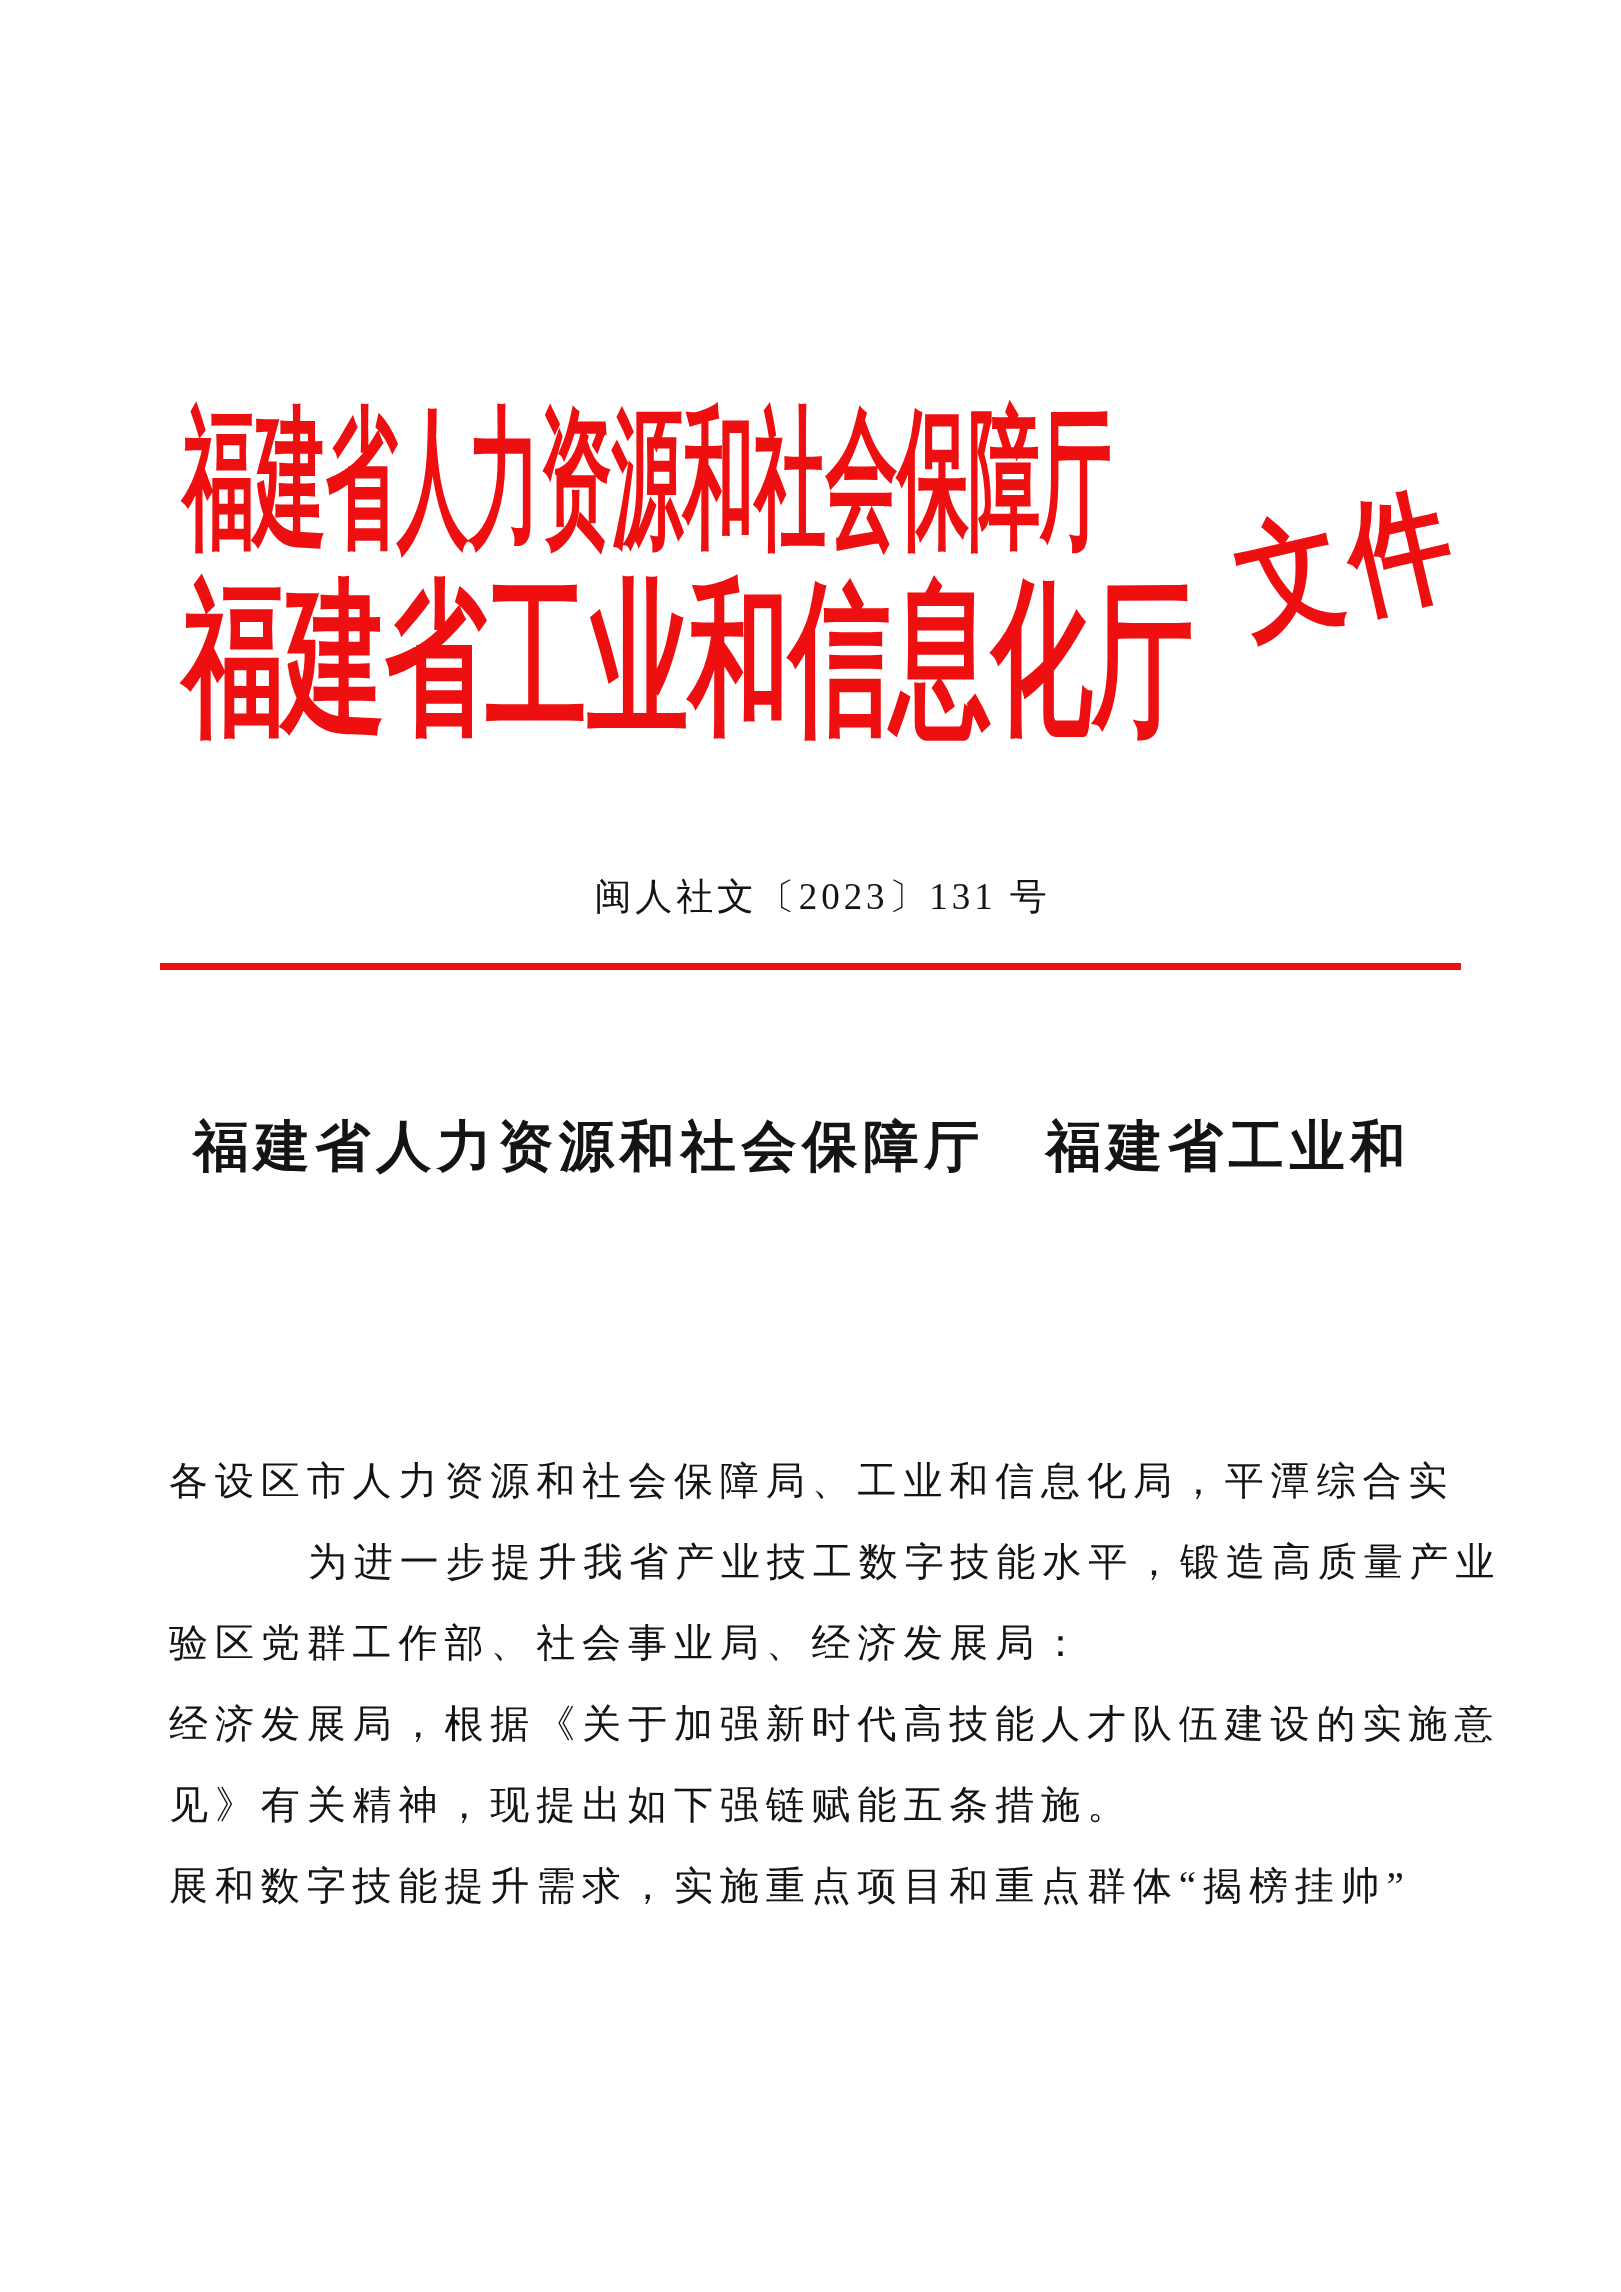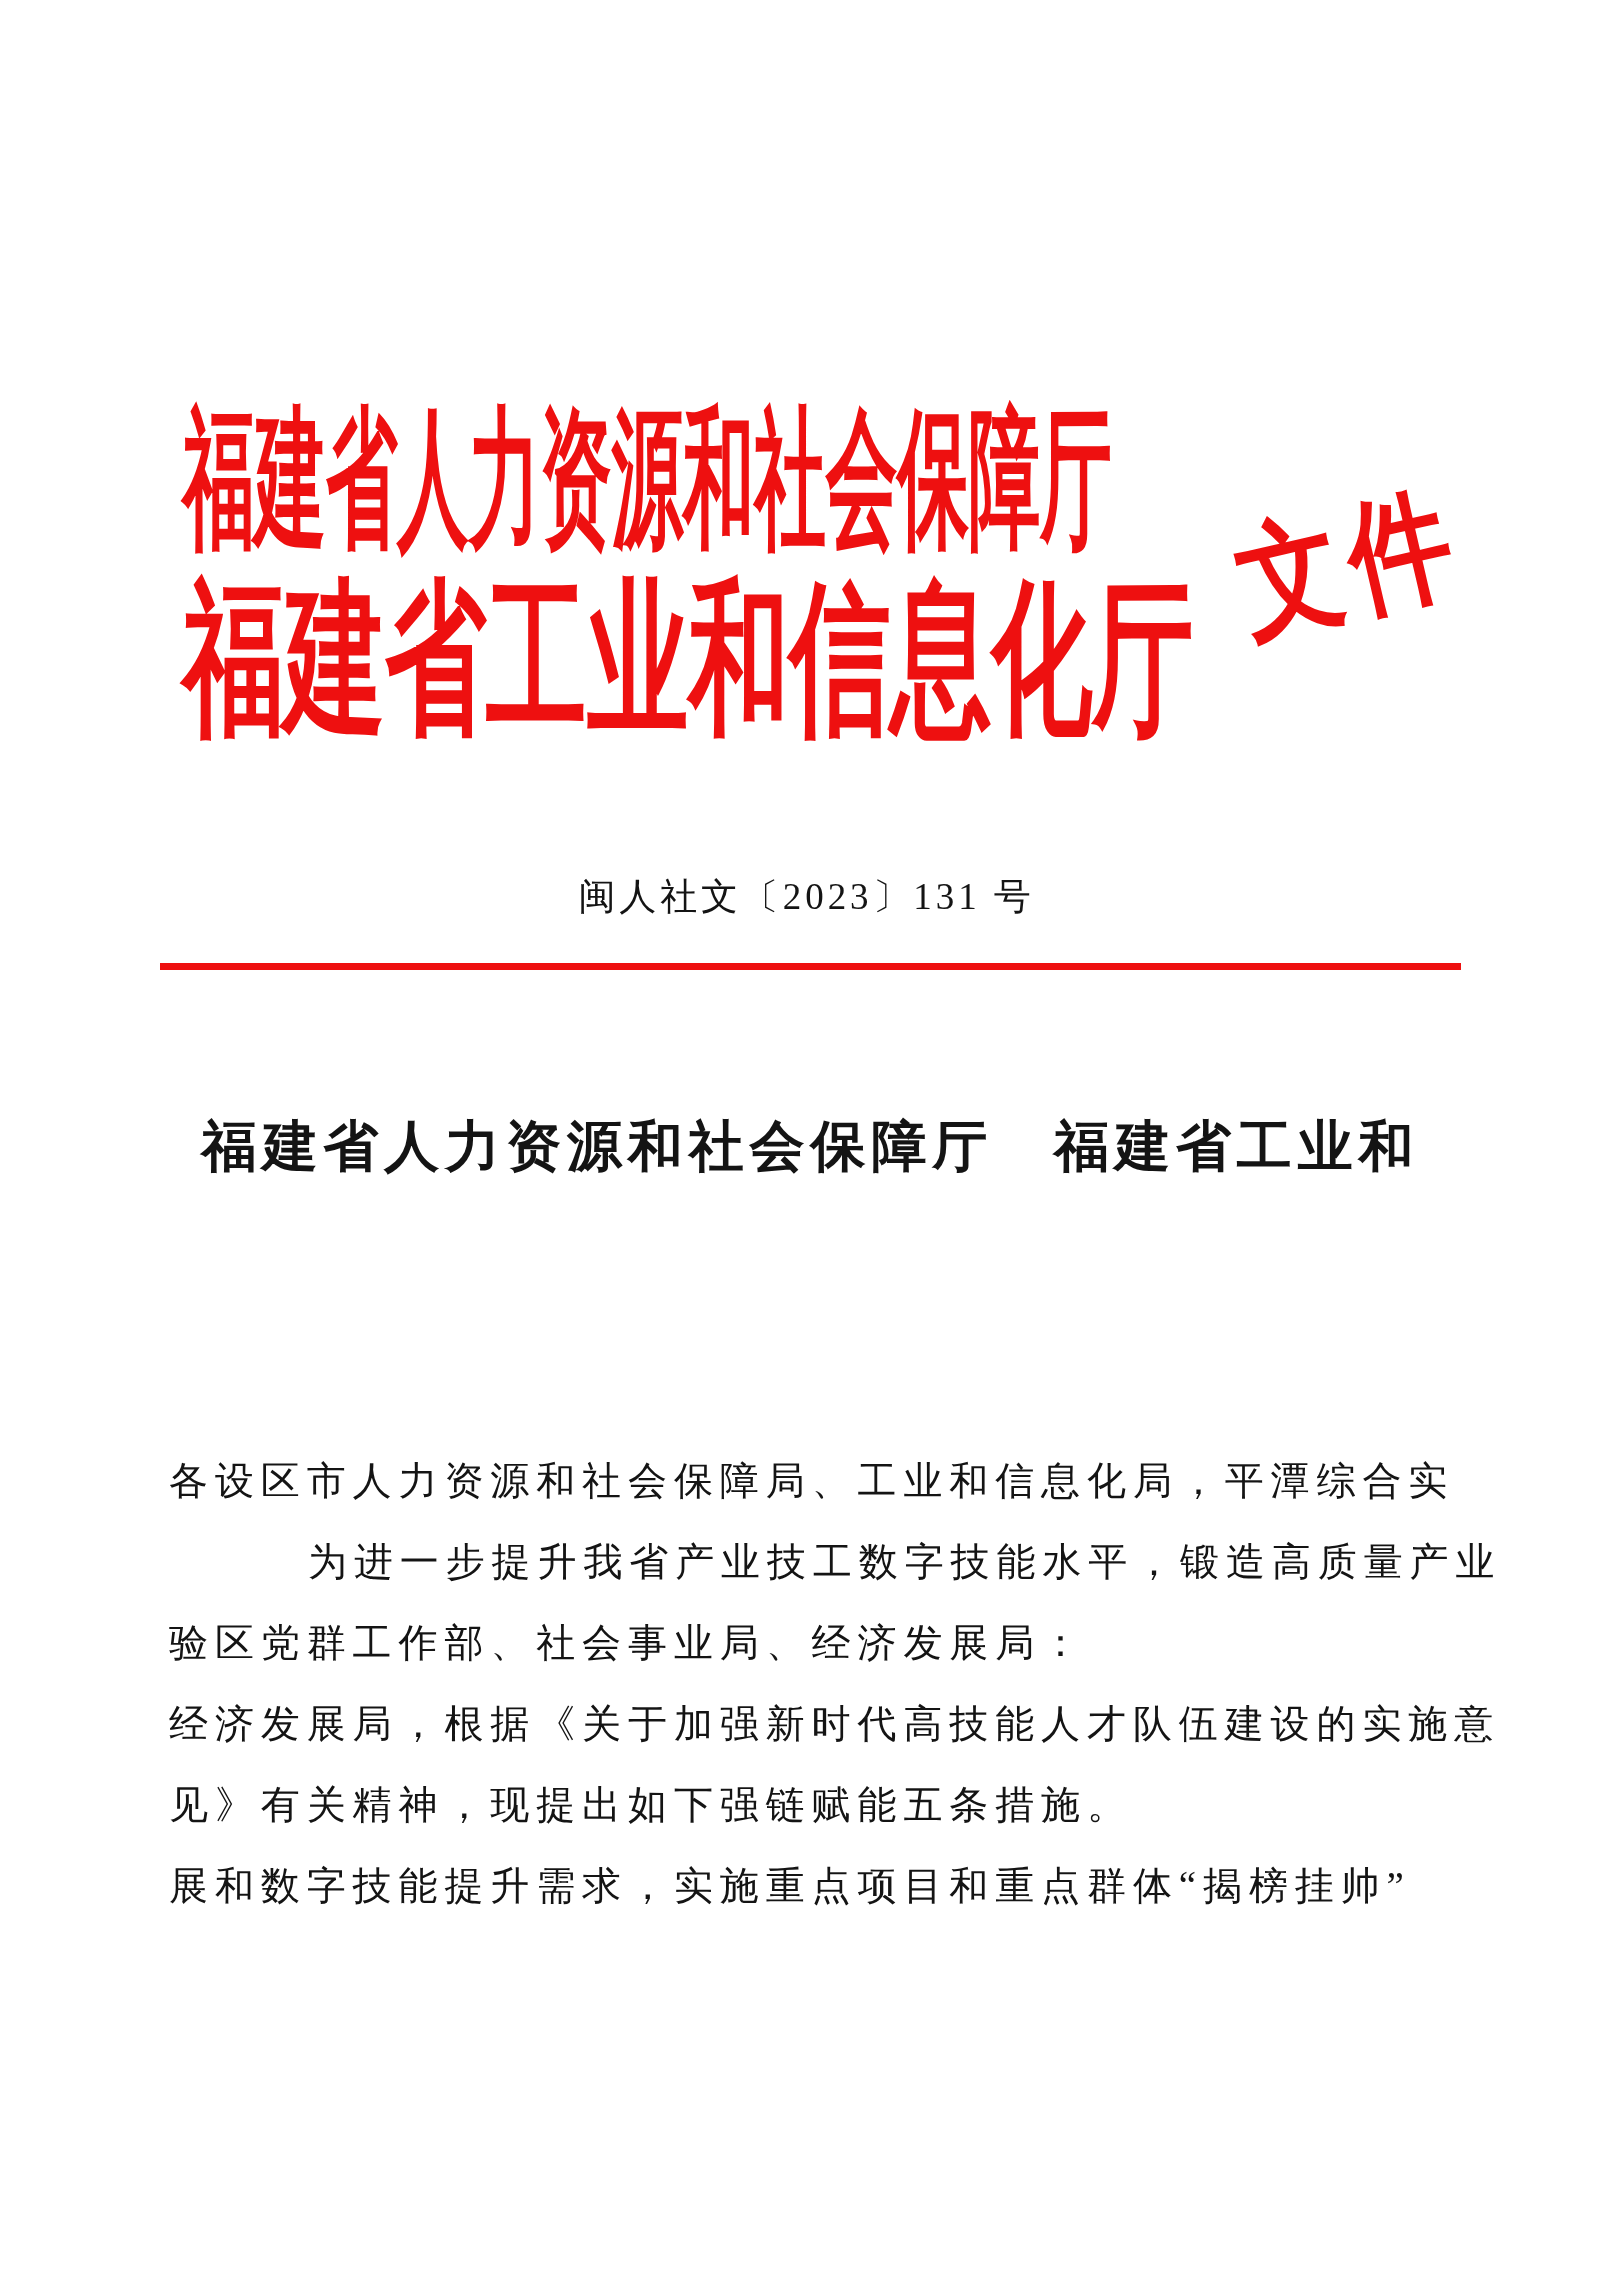--- a/index.html
+++ b/index.html
@@ -38,37 +38,37 @@
     font-weight:bold;
     font-size:125px;
     line-height:1;
     letter-spacing:11.8px;
     white-space:nowrap;
     transform:rotate(-13deg) scaleX(0.82);
     transform-origin:center center;
   }
   .doc-number{
     position:absolute;
-    left:156px;top:875px;width:1301px;
+    left:172px;top:875px;width:1301px;
     text-align:center;
     font-size:37px;
     letter-spacing:3.9px;
     line-height:1.2;
     white-space:nowrap;
   }
   .red-rule{
     position:absolute;
     left:160px;top:963px;
     width:1301px;height:6.9px;
     background:var(--red,#ee1010);
   }
   
   .doc-title{
     position:absolute;
-    left:98px;top:1106px;width:1425px;
+    left:90px;top:1106px;width:1425px;
     text-align:center;
     font-size:55px;
     font-weight:bold;
     line-height:82px;
     letter-spacing:5.9px;
   }
   .doc-title div{margin:0;white-space:nowrap;}
   
   .doc-body{
     position:absolute;

